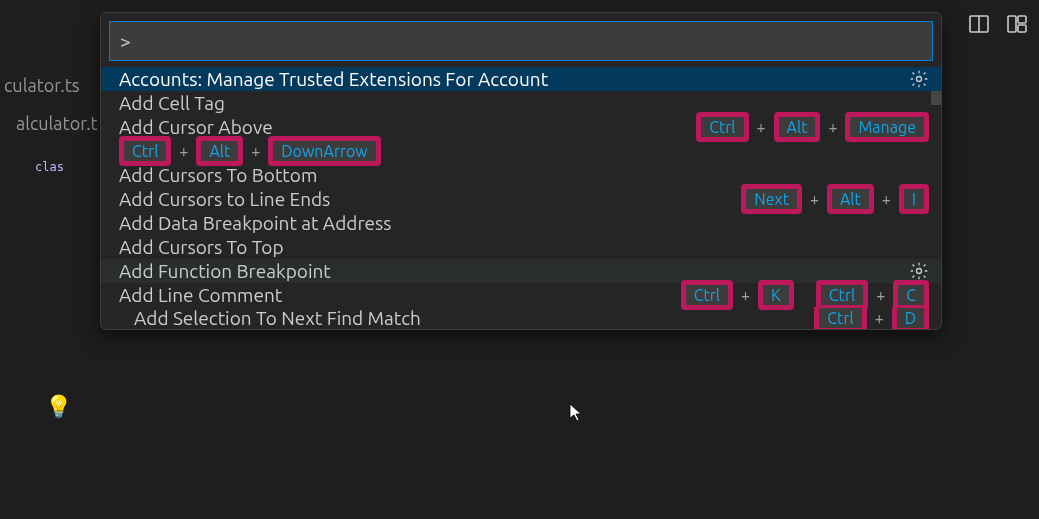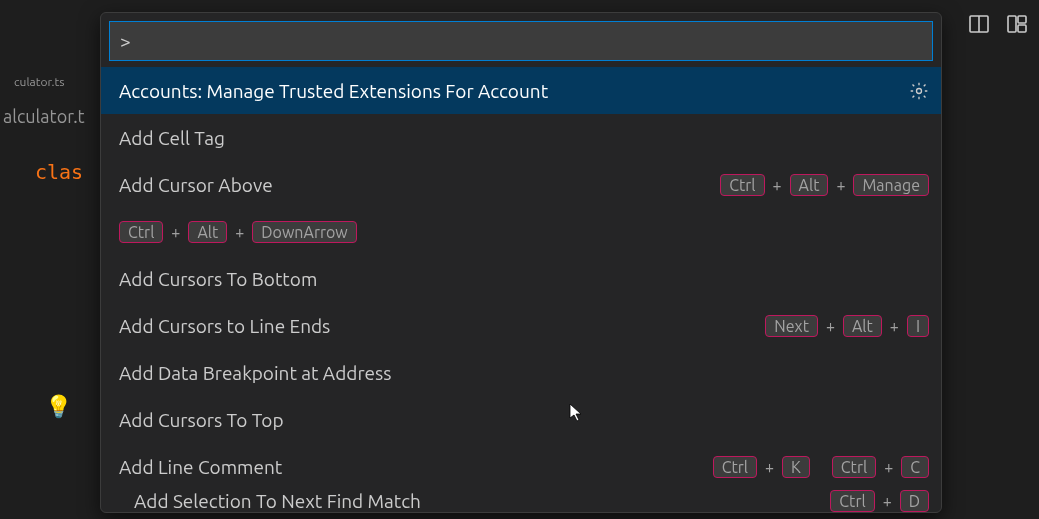--- a/index.html
+++ b/index.html
@@ -20,29 +20,29 @@
     background: #1e1e1e;
   }
   .tab-strip {
     position: absolute;
     left: 0;
     top: 75px;
     display: flex;
     flex-direction: column;
     color: #969696;
   }
-  .tab1 { padding-left: 14px; font-size: 12px; }
-  .tab2 { margin-top: 18px; padding-left: 3px; font-size: 18px; }
+  .tab1 { padding-left: 4px; font-size: 18px; }
+  .tab2 { margin-top: 18px; padding-left: 16px; font-size: 18px; }
   .code-area {
     position: absolute;
     left: 35px;
     top: 160px;
-    color: #f97316;
+    color: #c4b5fd;
     font-family: Consolas, monospace;
-    font-size: 20px;
+    font-size: 12px;
   }
   .gutter-bulb {
     position: absolute;
     left: 45px;
     top: 393px;
     color: #ffcc00;
     font-size: 22px;
   }
   .top-right-icons {
     position: absolute;
@@ -79,45 +79,45 @@
     padding: 4px 10px;
     outline: none;
     font-family: inherit;
   }
   .cp-list {
     display: flex;
     flex-direction: column;
     position: relative;
   }
   .cp-item {
-    height: 47px;
+    height: 24px;
     display: flex;
     align-items: center;
     justify-content: space-between;
     padding: 0 12px 0 18px;
     font-size: 19px;
     color: #cccccc;
     position: relative;
   }
   .cp-item.selected {
     background: #04395e;
     color: #ffffff;
   }
   .cp-item.hovered {
     background: #2a2d2e;
   }
   .cp-item .label { flex: 1; white-space: nowrap; overflow: hidden; }
   .cp-item .right { display: flex; align-items: center; gap: 6px; }
   .key {
     background: #3c3c3c;
-    border: 1px solid #be185d;
+    border: 5px solid #be185d;
     border-radius: 4px;
     padding: 1px 8px;
     font-size: 16px;
-    color: #a3a3a3;
+    color: #0ea5e9;
   }
   .plus { color: #a0a0a0; font-size: 16px; padding: 0 2px; }
   .gear { color: #cccccc; display:flex; align-items:center; }
   .gear svg { width: 20px; height: 20px; }
   .scrollbar-thumb {
     position: absolute;
     right: 0;
     top: 0;
     width: 10px;
     height: 38px;
@@ -223,20 +223,31 @@
         </span>
       </div>
       <div class="cp-item">
         <span class="label">Add Data Breakpoint at Address</span>
         <span class="right"></span>
       </div>
       <div class="cp-item">
         <span class="label">Add Cursors To Top</span>
         <span class="right"></span>
       </div>
+      <div class="cp-item hovered">
+        <span class="label">Add Function Breakpoint</span>
+        <span class="right">
+          <span class="gear">
+            <svg viewBox="0 0 24 24" fill="none" stroke="currentColor" stroke-width="1.6">
+              <circle cx="12" cy="12" r="3"></circle>
+              <path d="M12 2v3M12 19v3M4.2 4.2l2.1 2.1M17.7 17.7l2.1 2.1M2 12h3M19 12h3M4.2 19.8l2.1-2.1M17.7 6.3l2.1-2.1"></path>
+            </svg>
+          </span>
+        </span>
+      </div>
       <div class="cp-item">
         <span class="label">Add Line Comment</span>
         <span class="right">
           <span class="key">Ctrl</span>
           <span class="plus">+</span>
           <span class="key">K</span>
           <span style="width: 10px;"></span>
           <span class="key">Ctrl</span>
           <span class="plus">+</span>
           <span class="key">C</span>

